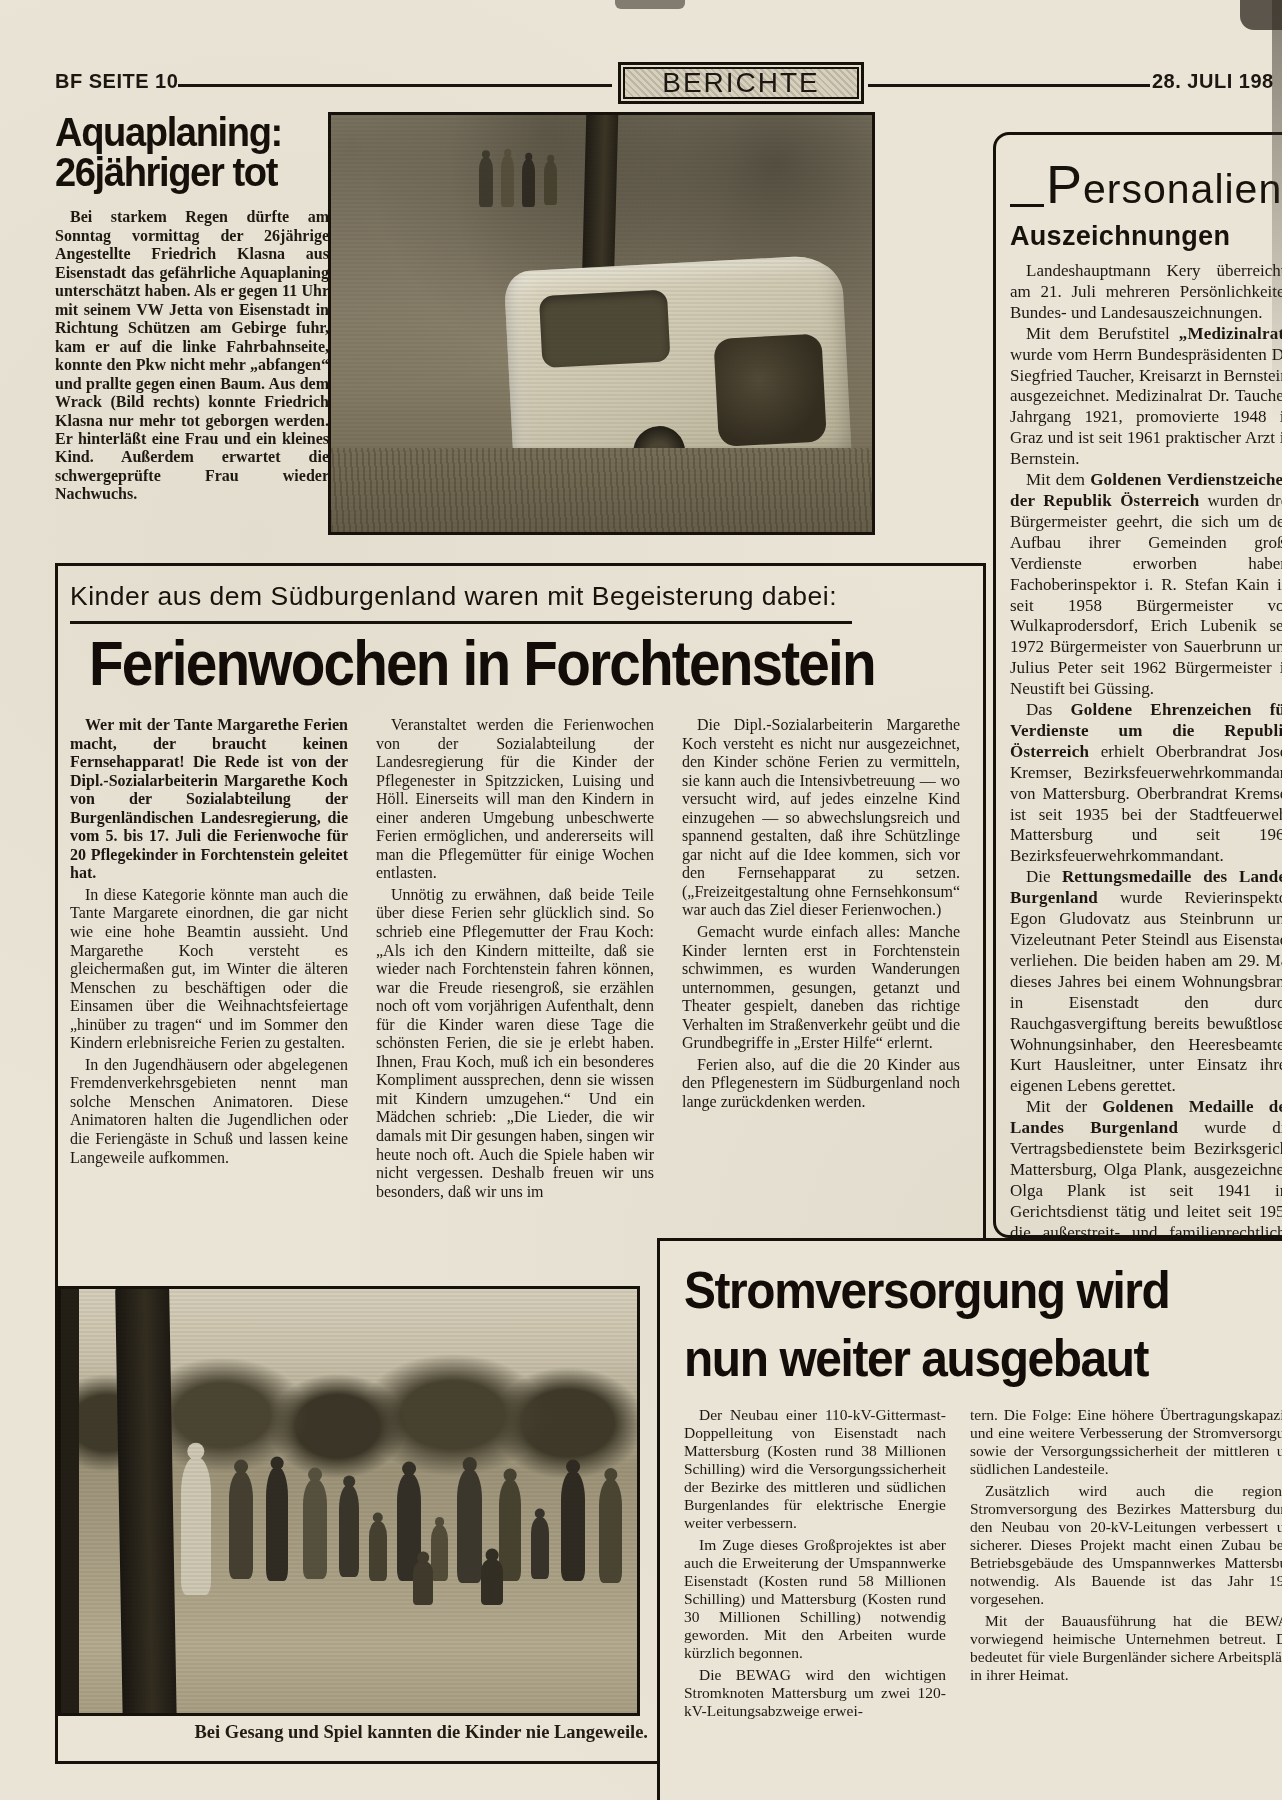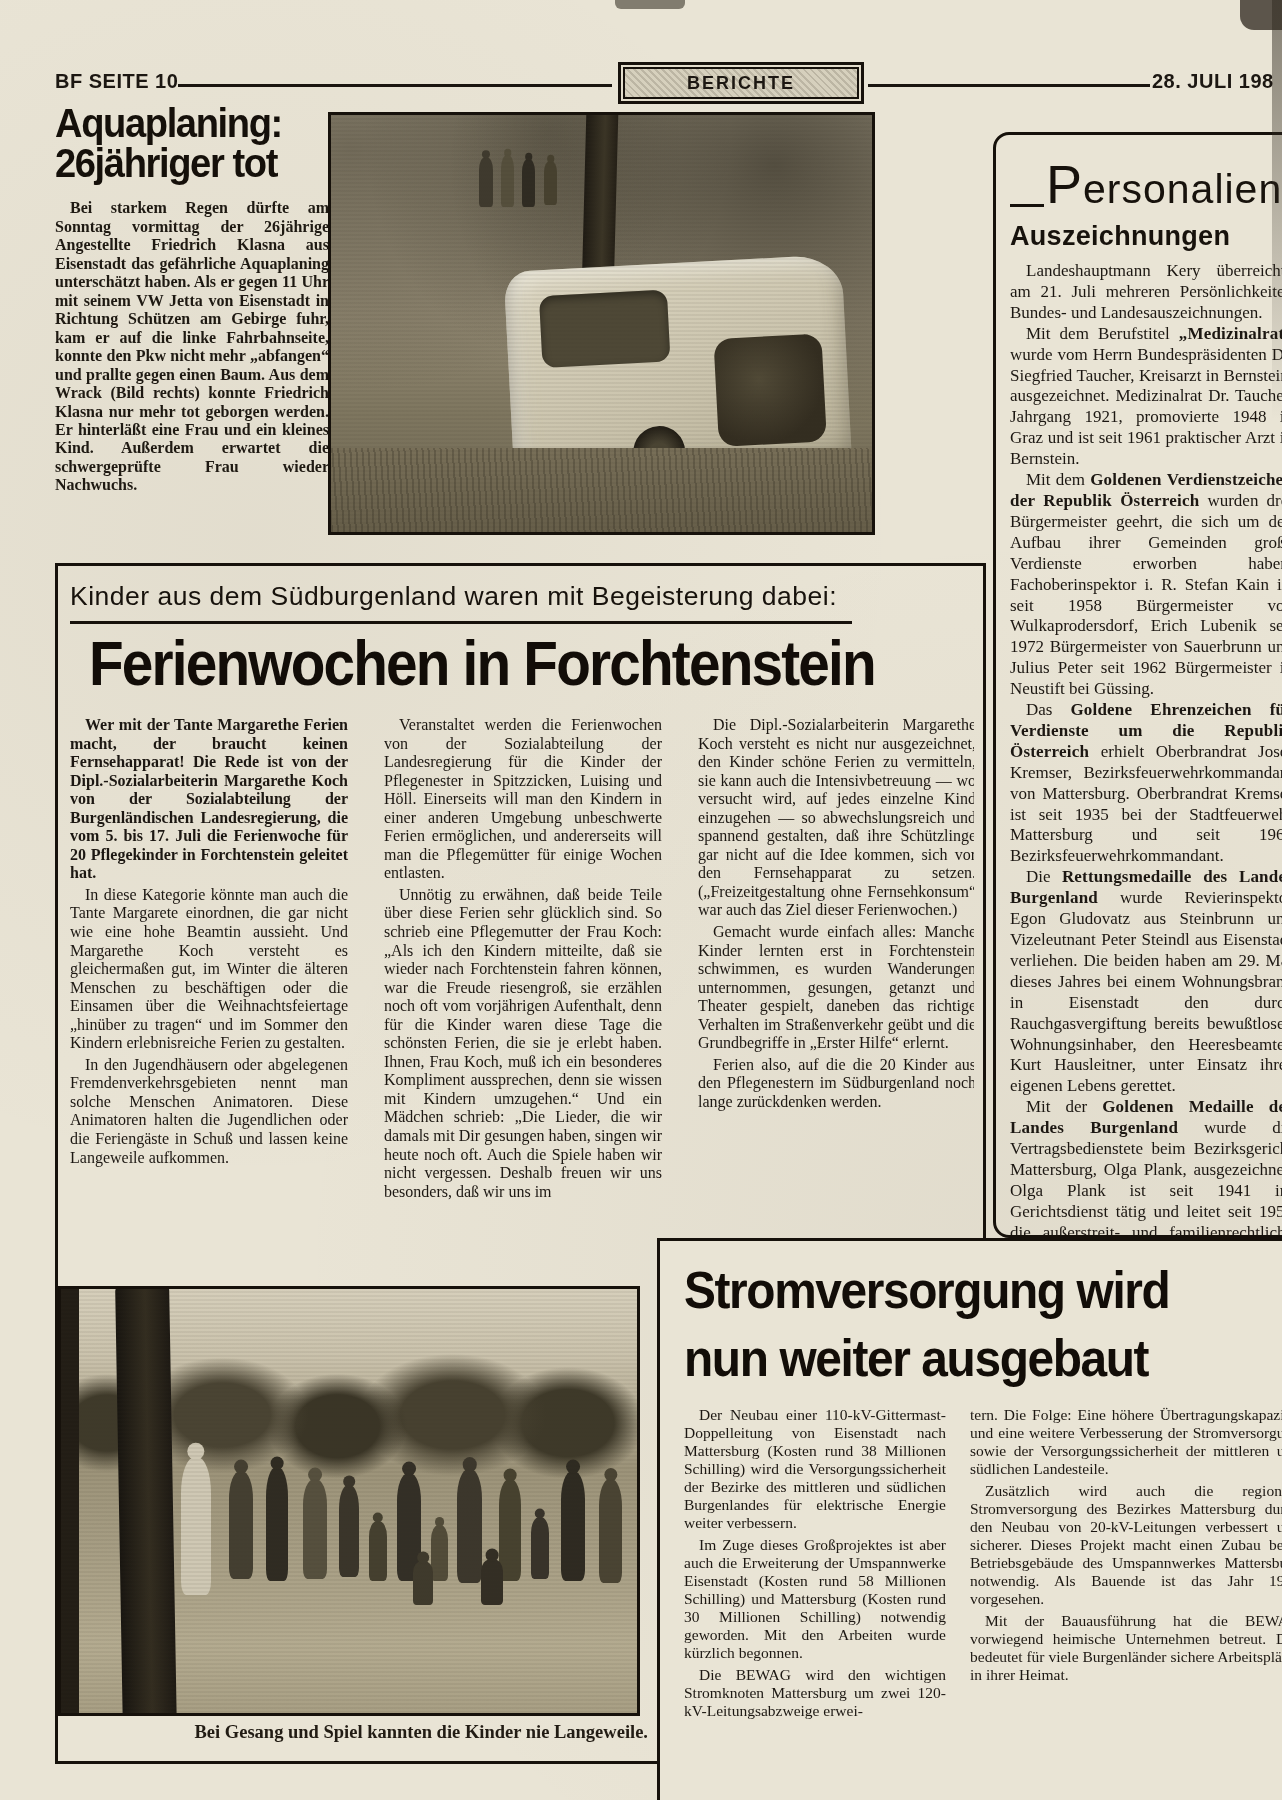--- a/index.html
+++ b/index.html
@@ -16,24 +16,24 @@
   .cond{display:inline-block;transform-origin:0 50%;white-space:nowrap;}
 
   
   .page-label{position:absolute;left:55px;top:70px;font-size:20px;font-weight:600;letter-spacing:.5px;}
   .date-label{position:absolute;left:1152px;top:70px;width:170px;font-size:20px;font-weight:600;letter-spacing:.5px;}
   .badge{position:absolute;left:618px;top:62px;width:246px;height:42px;border:3px solid #16110b;background:#e3ddcc;box-sizing:border-box;padding:2px;}
   .badge-inner{width:100%;height:100%;border:2px solid #16110b;box-sizing:border-box;display:flex;align-items:center;justify-content:center;
      background:
        repeating-linear-gradient(45deg, rgba(70,62,48,.18) 0 2px, transparent 2px 5px),
        #d6d0bd;
-     font-size:18px;font-weight:bold;letter-spacing:2px;}
-
-  
-  .aqua{position:absolute;left:55px;top:103px;width:274px;}
+     font-size:28px;font-weight:normal;letter-spacing:2px;}
+
+  
+  .aqua{position:absolute;left:55px;top:112px;width:274px;}
   .aqua-h{font-size:41px;line-height:.98;font-weight:bold;letter-spacing:-1.5px;color:#15100a;}
   .aqua-h .cond{transform:scaleX(.93);}
   .aqua-body{margin-top:16px;font-size:16px;line-height:1.155;font-weight:bold;text-align:justify;color:#1e1912;}
   .aqua-body p{margin:0;text-indent:15px;}
 
   
   .photo{position:absolute;border:3px solid #16110b;box-sizing:border-box;overflow:hidden;}
   .photo .grain{position:absolute;inset:0;background:repeating-linear-gradient(0deg, rgba(56,50,38,.07) 0 2px, transparent 2px 4px);pointer-events:none;}
   .photo-car{left:328px;top:112px;width:547px;height:423px;
      background:
@@ -74,21 +74,21 @@
   .pers-body{margin-top:9px;font-size:17px;line-height:1.23;text-align:justify;}
   .pers-body p{margin:0;text-indent:16px;}
   .pers-body b{letter-spacing:.2px;}
 
   
   .fbox{position:absolute;left:55px;top:552px;width:931px;height:1201px;border:3px solid #16110b;box-sizing:border-box;margin-top:11px;}
   .kicker{padding:15px 12px 0;font-size:26.5px;letter-spacing:.5px;color:#17120c;}
   .kicker-rule{margin:9px 0 0 12px;width:782px;height:2.5px;background:#16110b;}
   .fhead{margin:8px 0 0 10px;font-size:63px;font-weight:bold;letter-spacing:-2px;color:#120d08;line-height:1;text-align:center;}
   .fhead .cond{transform:scaleX(.9);}
-  .fcols{position:absolute;left:12px;top:150px;width:904px;height:582px;display:flex;gap:36px;overflow:hidden;
+  .fcols{position:absolute;left:12px;top:150px;width:904px;height:582px;display:flex;gap:28px;overflow:hidden;
          font-size:16px;line-height:1.16;text-align:justify;}
   .fcol{width:278px;flex:0 0 278px;}
   .fcols p{margin:0 0 3px;text-indent:15px;}
   .fcols p.cont{text-indent:0;}
 
   
   .sbox{position:absolute;left:657px;top:1238px;width:700px;height:610px;border:3.5px solid #16110b;box-sizing:border-box;background:#e9e4d5;z-index:5;padding:16px 0 0 24px;}
   .shead{font-size:52px;font-weight:bold;letter-spacing:-1.5px;line-height:1.3;color:#120d08;}
   .shead .cond{transform:scaleX(.92);}
   .scols{margin-top:14px;display:flex;gap:24px;font-size:15.5px;line-height:1.16;text-align:justify;}

